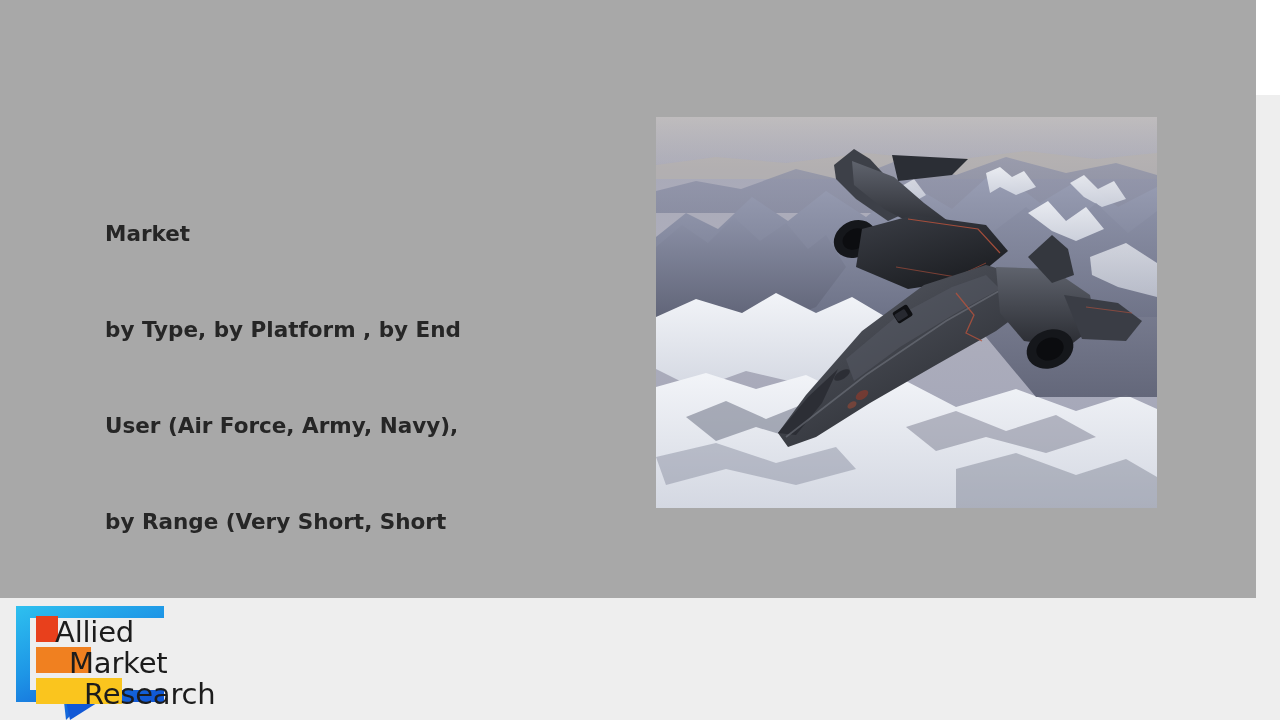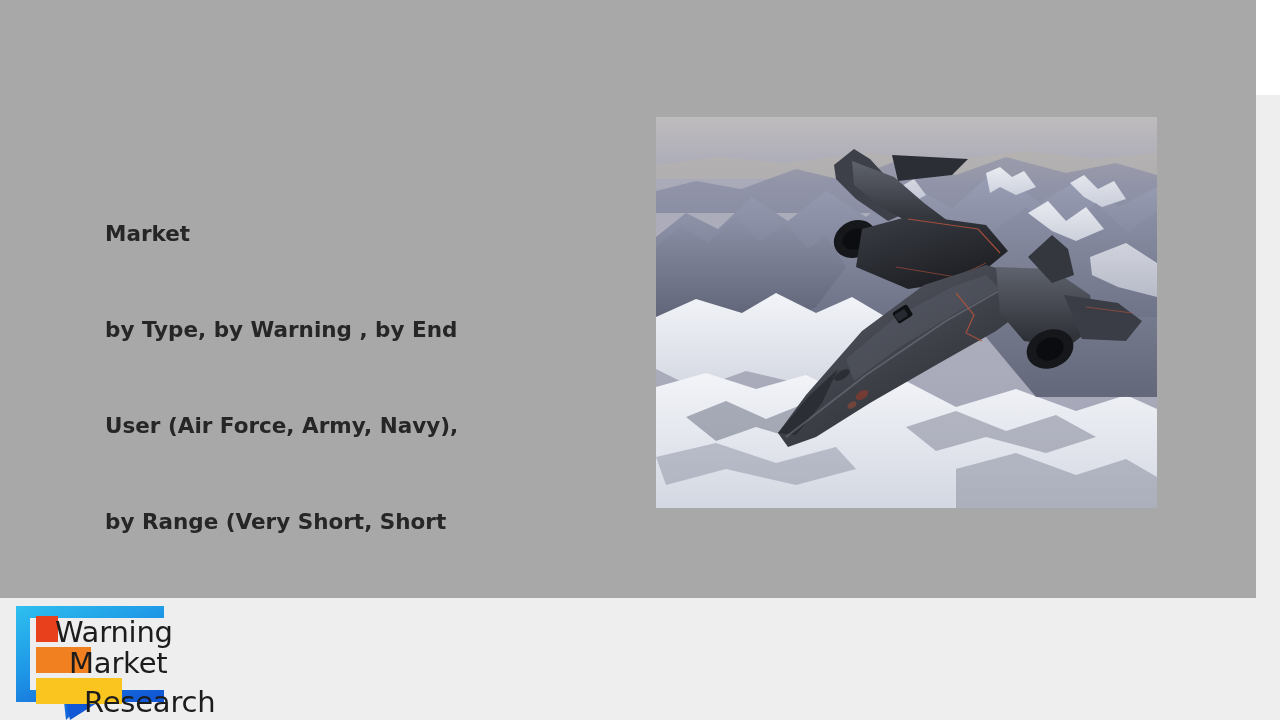--- a/index.html
+++ b/index.html
@@ -93,33 +93,33 @@
     position: absolute;
     font-family: "DejaVu Sans", sans-serif;
     font-size: 29px;
     font-weight: 400;
     color: #1c1c1c;
     line-height: 1;
     letter-spacing: -0.2px;
   }
   .logo-word.w1 { left: 41px; top: 16px; }
   .logo-word.w2 { left: 55px; top: 47px; }
-  .logo-word.w3 { left: 70px; top: 78px; margin-top: 8px; }
+  .logo-word.w3 { left: 70px; top: 78px; }
 </style>
 </head>
 <body>
 
 <div class="bg-white"></div>
 <div class="bg-lightgray"></div>
 
 <div class="slide-panel"></div>
 
 <div class="title-block">
   <span class="title-line">Market</span>
-  <span class="title-line">by Type, by Warning , by End</span>
+  <span class="title-line">by Type, by Platform , by End</span>
   <span class="title-line">User (Air Force, Army, Navy),</span>
   <span class="title-line">by Range (Very Short, Short</span>
   
   
   
   
   
   
   
 </div>
@@ -249,17 +249,17 @@
 
     <path d="M2,4 H150 V16 H16 V88 H150 V100 H70 L52,118 L50,100 H2 Z" fill="url(#bubbleGrad)"></path>
 
     <path d="M52,99 L86,99 L56,118 Z" fill="#1158d6"></path>
 
     <rect x="22" y="14" width="22" height="26" fill="#e8401c"></rect>
     <rect x="22" y="45" width="55" height="26" fill="#f08020"></rect>
     <rect x="22" y="76" width="86" height="26" fill="#fac51e"></rect>
   </svg>
   <div class="logo-wordmark">
-    <span class="logo-word w1">Warning</span>
+    <span class="logo-word w1">Allied</span>
     <span class="logo-word w2">Market</span>
     <span class="logo-word w3">Research</span>
   </div>
 </div>
 
 </body></html>

